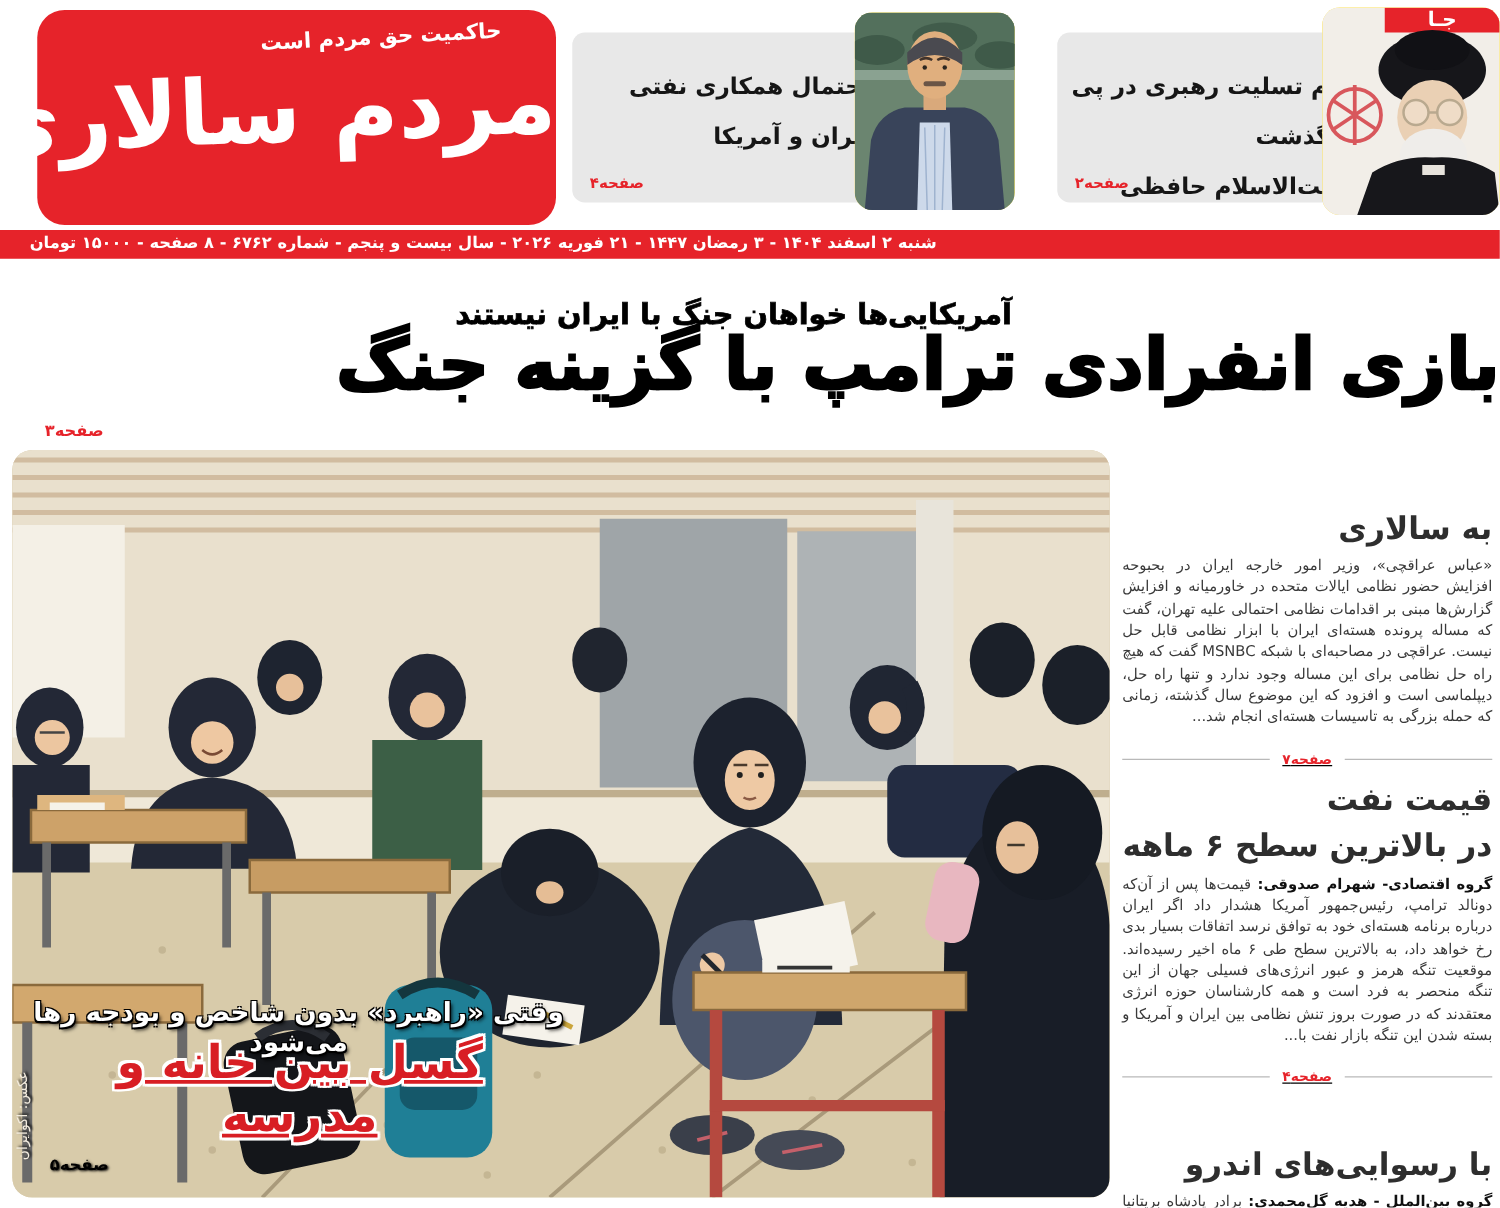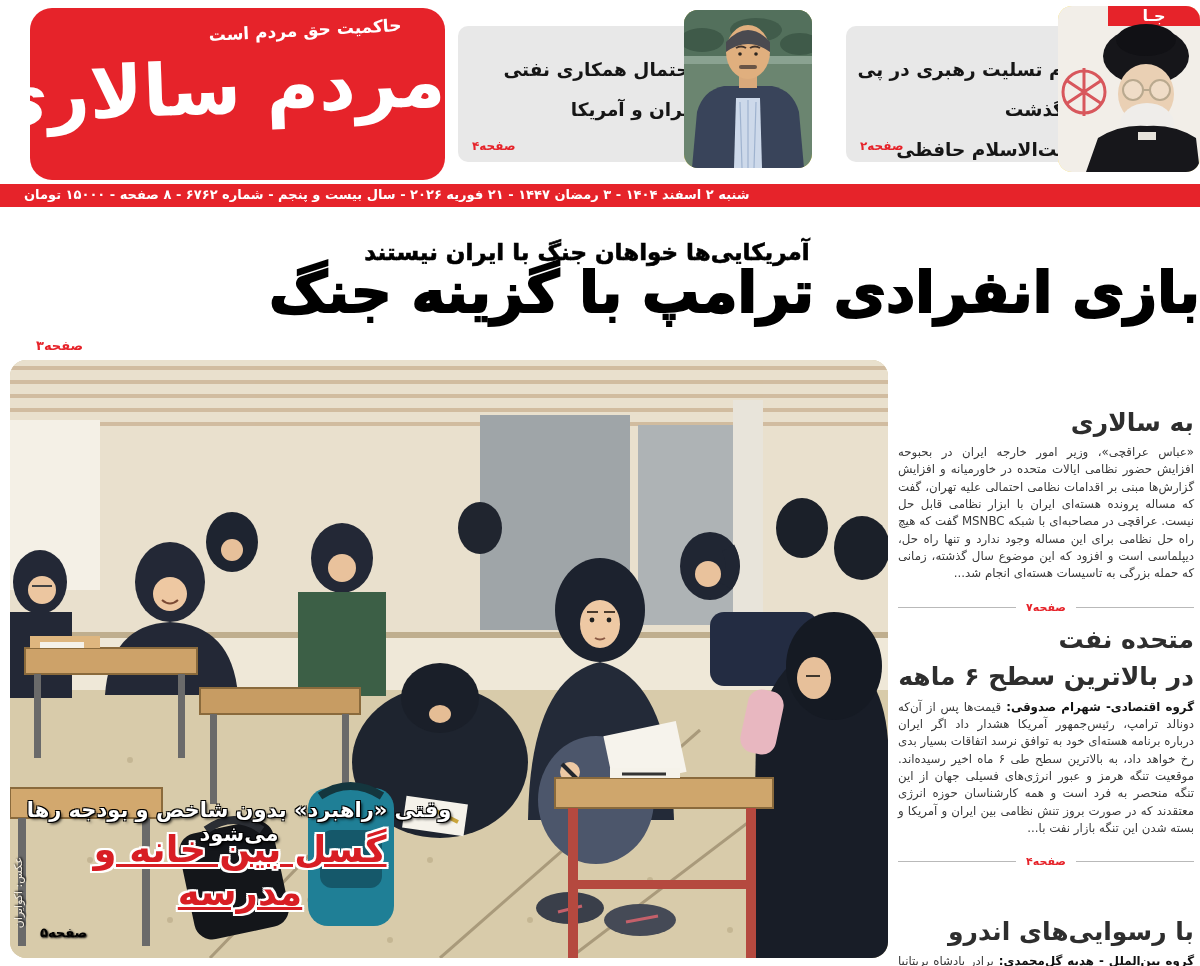--- a/index.html
+++ b/index.html
@@ -57,21 +57,21 @@
   .photo-page{position:absolute;left:30px;bottom:18px;color:#000000;font-size:13px;font-weight:bold;
     text-shadow:1px 1px 2px #000;}
   .photo-credit{position:absolute;left:2px;bottom:30px;color:#f3ecdf;font-size:11px;
     writing-mode:vertical-rl;transform:rotate(180deg);text-shadow:1px 1px 2px #000;}
 
   
   .col{left:898px;top:366px;width:296px;height:596px;direction:rtl;}
   .art-title{font-size:25px;color:#2e2e2e;margin:0 0 3px;line-height:1.5;font-weight:bold;text-align:right;}
   .art-body{font-size:11.8px;line-height:1.47;color:#3a3a3a;text-align:justify;margin:2px 0 4px;}
   .art-body .lead{font-weight:bold;color:#101010;}
-  .divider{display:flex;align-items:center;gap:10px;margin:18px 0 7px;}
+  .divider{display:flex;align-items:center;gap:10px;margin:18px 0 7px;text-decoration:underline;}
   .divider .ln{flex:1;height:1px;background:#b9b9b9;}
   .divider .pg{color:var(--red);font-size:11px;font-weight:bold;}
 </style>
 </head>
 <body>
 
 <div class="abs mast-red">
   <div class="mast-slogan">حاکمیت حق مردم است</div>
   <div class="mast-title">مردم سالاری</div>
 </div>
@@ -281,21 +281,21 @@
   <div class="art-body">
     <span class="lead"></span><span>«عباس عراقچی»، وزیر امور خارجه ایران در بحبوحه افزایش حضور نظامی ایالات متحده در خاورمیانه و افزایش گزارش‌ها مبنی بر اقدامات نظامی احتمالی علیه تهران، گفت که مساله پرونده هسته‌ای ایران با ابزار نظامی قابل حل نیست. عراقچی در مصاحبه‌ای با شبکه MSNBC گفت که هیچ راه حل نظامی برای این مساله وجود ندارد و تنها راه حل، دیپلماسی است و افزود که این موضوع سال گذشته، زمانی که حمله بزرگی به تاسیسات هسته‌ای انجام شد...</span>
   </div>
   <div class="divider">
     <span class="ln"></span>
     <span class="pg">صفحه۷</span>
     <span class="ln"></span>
   </div>
 
   <div class="art-title">
-    <span>متحده نفت</span><br>
+    <span>قیمت نفت</span><br>
     <span>در بالاترین سطح ۶ ماهه</span>
   </div>
   <div class="art-body">
     <span class="lead">گروه اقتصادی- شهرام صدوقی: </span><span>قیمت‌ها پس از آن‌که دونالد ترامپ، رئیس‌جمهور آمریکا هشدار داد اگر ایران درباره برنامه هسته‌ای خود به توافق نرسد اتفاقات بسیار بدی رخ خواهد داد، به بالاترین سطح طی ۶ ماه اخیر رسیده‌اند. موقعیت تنگه هرمز و عبور انرژی‌های فسیلی جهان از این تنگه منحصر به فرد است و همه کارشناسان حوزه انرژی معتقدند که در صورت بروز تنش نظامی بین ایران و آمریکا و بسته شدن این تنگه بازار نفت با...</span>
   </div>
   <div class="divider">
     <span class="ln"></span>
     <span class="pg">صفحه۴</span>
     <span class="ln"></span>
   </div>

